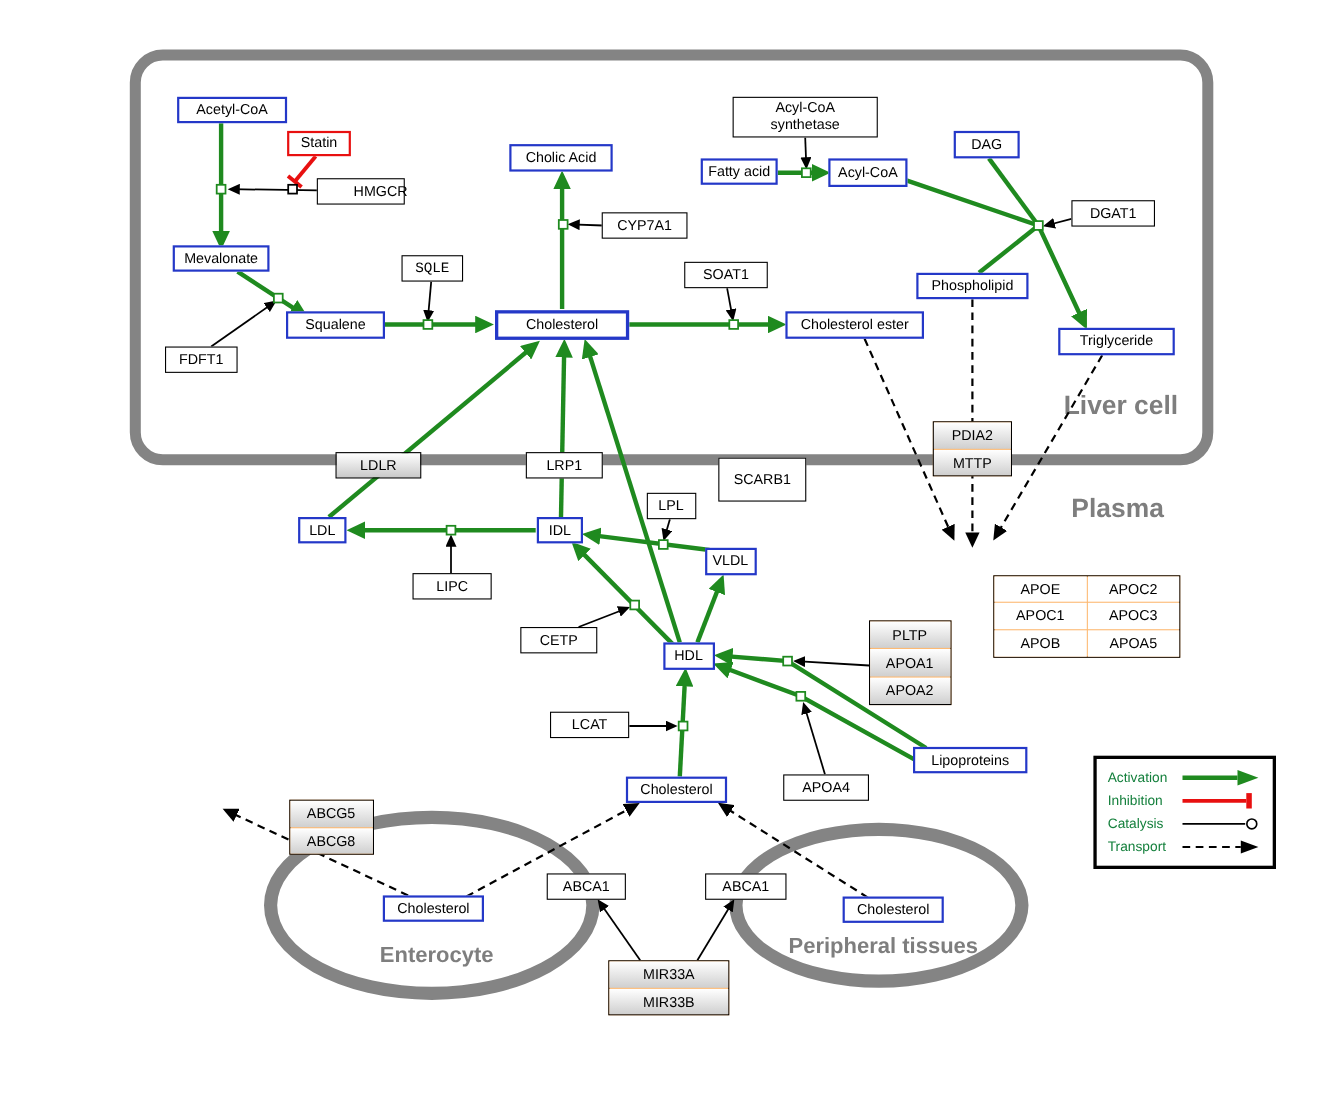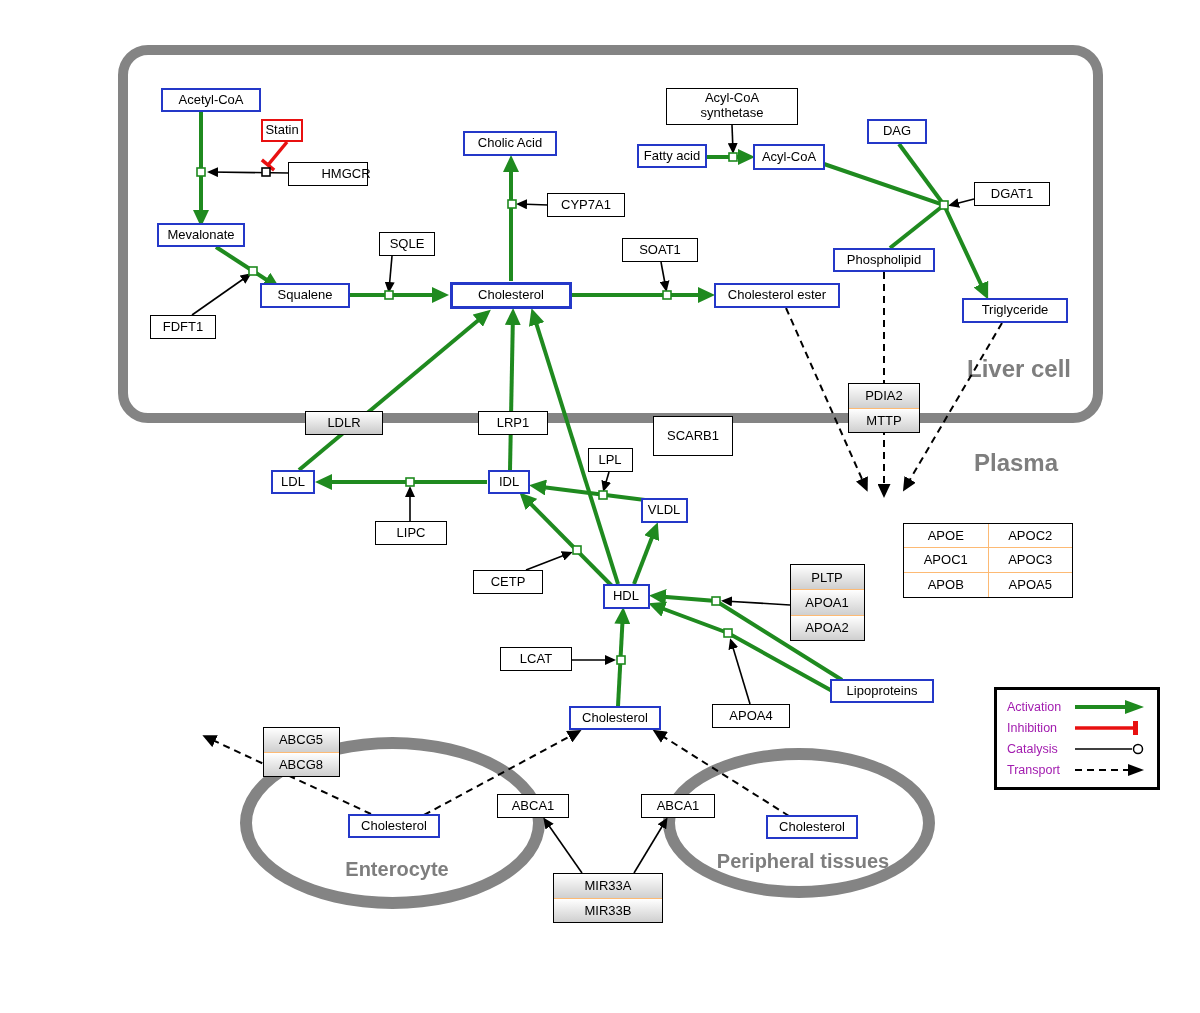--- a/index.html
+++ b/index.html
@@ -36,21 +36,21 @@
   .gene{border:1px solid #000;}
   .shaded{background:linear-gradient(#ffffff,#c9c9c9);}
   .red-border{border:2px solid var(--inhibition);}
   .stack,.grid{position:absolute;box-sizing:border-box;background:#fdba74;border:1px solid #000;
         display:grid;gap:1px;z-index:3;font-size:13px;color:#000;}
   .stack{grid-auto-rows:1fr;}
   .stack-row{background:linear-gradient(#ffffff,#cfcfcf);display:flex;align-items:center;justify-content:center;}
   .grid-cell{background:#fff;display:flex;align-items:center;justify-content:center;}
   #legend{position:absolute;border:3px solid #000;background:#fff;z-index:4;box-sizing:border-box;
           padding:6px 10px;display:flex;flex-direction:column;justify-content:space-around;}
-  .legend-row{display:flex;align-items:center;justify-content:space-between;font-size:12.5px;color:#a21caf;}
+  .legend-row{display:flex;align-items:center;justify-content:space-between;font-size:12.5px;color:#15803d;}
   .legend-row svg{display:block;}
 </style>
 </head>
 <body>
 
 <div id="canvas">
   <div id="compartment-layer">
       <div class="compartment round-rect" style="left: 118px; top: 45px; width: 985px; height: 378px;"></div>
       <div class="compartment ellipse" style="left: 240px; top: 737px; width: 305px; height: 172px;"></div>
       <div class="compartment ellipse" style="left: 663px; top: 748px; width: 272px; height: 150px;"></div>
@@ -179,27 +179,27 @@
       </div>
       <div class="node metabolite" style="left: 830px; top: 679px; width: 104px; height: 24px;">
         <div>Lipoproteins</div>
       </div>
       <div class="node metabolite" style="left: 348px; top: 814px; width: 92px; height: 24px;">
         <div>Cholesterol</div>
       </div>
       <div class="node metabolite" style="left: 766px; top: 815px; width: 92px; height: 24px;">
         <div>Cholesterol</div>
       </div>
-      <div class="node gene red-border" style="left: 261px; top: 118.5px; width: 42px; height: 23px;">
+      <div class="node gene red-border" style="left: 261px; top: 118.5px; width: 58px; height: 23px;">
         <div>Statin</div>
       </div>
       <div class="node gene" style="left: 288px; top: 162px; width: 80px; height: 24px; padding-left: 36px;">
         <div>HMGCR</div>
       </div>
-      <div class="node gene" style="left: 379px; top: 232px; width: 56px; height: 24px;">
+      <div class="node gene" style="left: 365px; top: 232px; width: 56px; height: 24px; font-family: Liberation Mono, monospace;">
         <div>SQLE</div>
       </div>
       <div class="node gene" style="left: 150px; top: 315px; width: 66px; height: 24px;">
         <div>FDFT1</div>
       </div>
       <div class="node gene" style="left: 547px; top: 193px; width: 78px; height: 24px;">
         <div>CYP7A1</div>
       </div>
       <div class="node gene" style="left: 622px; top: 238px; width: 76px; height: 24px;">
         <div>SOAT1</div>

